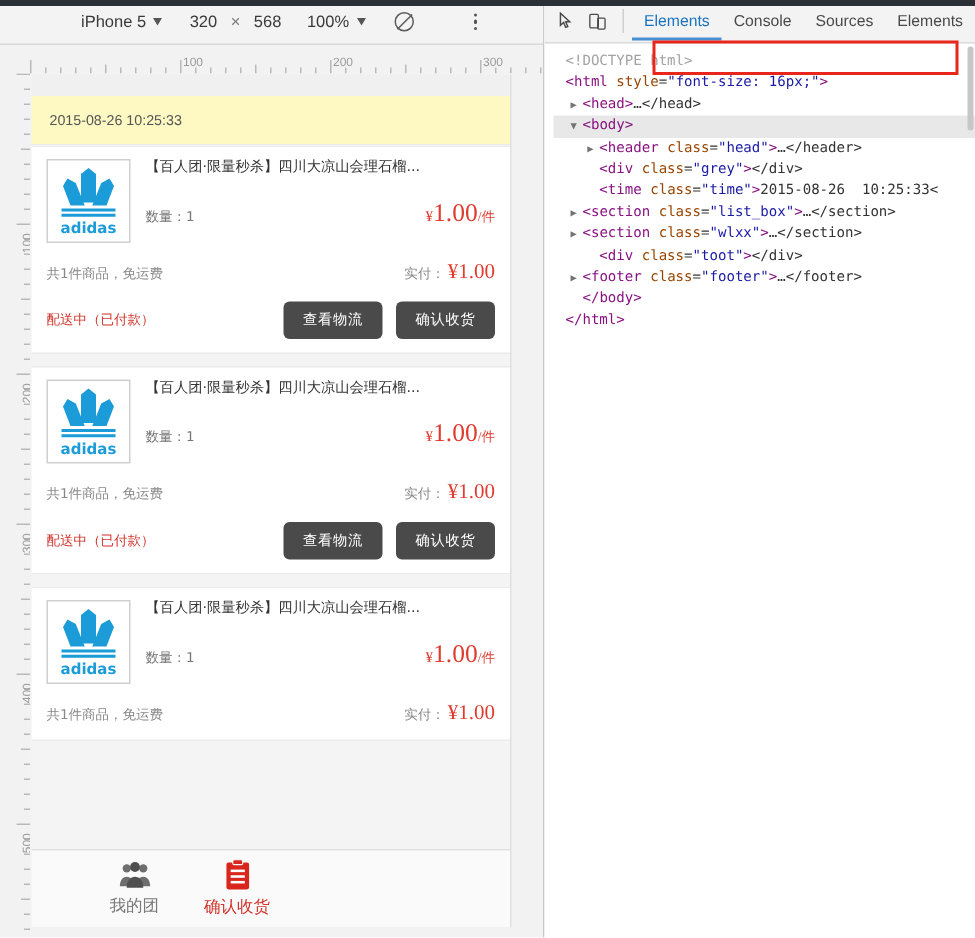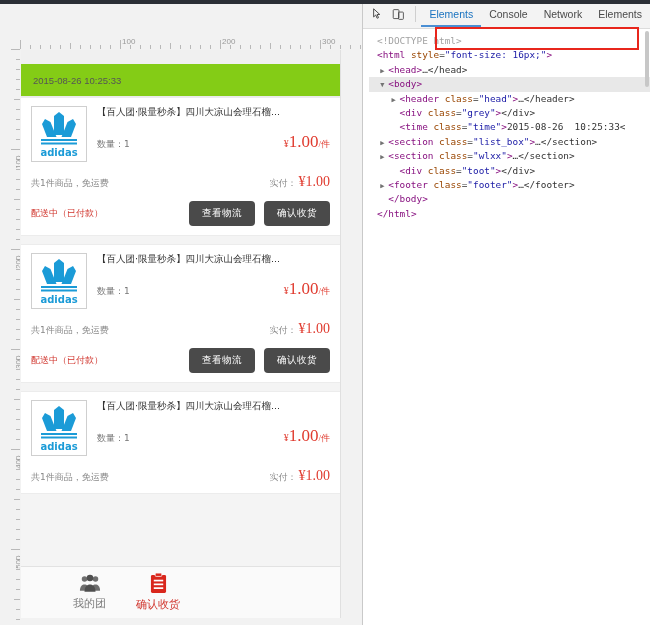--- a/index.html
+++ b/index.html
@@ -111,21 +111,21 @@
     height: 40px; background: #fff;
     display: flex; align-items: center; justify-content: center;
     border-bottom: 3px solid #c0392b;
   }
   .head-title {
     font-size: 15px; color: #c0392b; letter-spacing: 1px;
     font-family: "DejaVu Sans", sans-serif;
   }
   .grey { height: 14px; background: #f0f0f0; }
   .time {
-    display: block; background: #84cc16;
+    display: block; background: #fef9c3;
     padding: 11px 12px 10px 12px;
     font-size: 9.5px; color: #555;
     border-bottom: 1px solid #eaeaea;
   }
 
   .list_box { background: #f4f4f4; }
 
   .order-card {
     background: #fff;
     margin-bottom: 8px;
@@ -279,20 +279,44 @@
     background: #2b2f36;
   }
 </style>
 </head>
 <body>
 
 <div id="app">
 
   <div id="left-pane">
 
+    <div id="device-toolbar">
+      <div class="tb-gap"></div>
+      <div class="tb-item">
+        <span class="tb-sel">iPhone 5</span>
+        <span class="caret"></span>
+      </div>
+      <div class="tb-item" style="margin-left:18px;">
+        <span class="tb-dim">320</span>
+        <span class="tb-x">×</span>
+        <span class="tb-dim">568</span>
+      </div>
+      <div class="tb-item" id="tb-zoom">
+        <span class="tb-sel">100%</span>
+        <span class="caret"></span>
+      </div>
+      <div class="tb-item" id="tb-rotate">
+        <span class="no-icon"></span>
+      </div>
+      <div id="tb-more">
+        <i></i>
+          <i></i>
+          <i></i>
+      </div>
+    </div>
 
     <div id="ruler-corner"></div>
     <div id="ruler-top">
         <div class="tick-h" style="left: 0px; height: 9px;"></div>
         <div class="tick-h" style="left: 10px; height: 4px;"></div>
         <div class="tick-h" style="left: 20px; height: 4px;"></div>
         <div class="tick-h" style="left: 30px; height: 4px;"></div>
         <div class="tick-h" style="left: 40px; height: 4px;"></div>
         <div class="tick-h" style="left: 50px; height: 6px;"></div>
         <div class="tick-h" style="left: 60px; height: 4px;"></div>
@@ -550,21 +574,21 @@
       <div class="dt-ico">
         <svg width="13" height="13" viewBox="0 0 16 16">
           <rect x="1.5" y="2" width="7" height="11" rx="1" fill="none" stroke="#4a4a4a" stroke-width="1.1"></rect>
           <rect x="8" y="5" width="6" height="9" rx="1" fill="none" stroke="#4a4a4a" stroke-width="1.1"></rect>
         </svg>
       </div>
       <div class="dt-div"></div>
       <div class="dt-tabs" id="dt-tabs">
           <div class="dt-tab active">Elements</div>
           <div class="dt-tab">Console</div>
-          <div class="dt-tab">Network</div>
+          <div class="dt-tab">Sources</div>
           <div class="dt-tab">Elements</div>
         </div>
     </div>
 
     <div id="dom-tree"><div class="dl"><span></span><span class="arrow"> </span><span class="doctype">&lt;!DOCTYPE html&gt;</span></div><div class="dl"><span></span><span class="arrow"> </span><span><span class="punc">&lt;html</span> <span class="attr">style</span>=<span class="val">"font-size: 16px;"</span><span class="punc">&gt;</span></span></div><div class="dl"><span>  </span><span class="arrow">▶</span><span><span class="punc">&lt;head</span><span class="punc">&gt;</span><span class="txt">…&lt;/head&gt;</span></span></div><div class="dl sel"><span>  </span><span class="arrow">▼</span><span><span class="punc">&lt;body</span><span class="punc">&gt;</span></span></div><div class="dl"><span>    </span><span class="arrow">▶</span><span><span class="punc">&lt;header</span> <span class="attr">class</span>=<span class="val">"head"</span><span class="punc">&gt;</span><span class="txt">…&lt;/header&gt;</span></span></div><div class="dl"><span>    </span><span class="arrow"> </span><span><span class="punc">&lt;div</span> <span class="attr">class</span>=<span class="val">"grey"</span><span class="punc">&gt;</span><span class="txt">&lt;/div&gt;</span></span></div><div class="dl"><span>    </span><span class="arrow"> </span><span><span class="punc">&lt;time</span> <span class="attr">class</span>=<span class="val">"time"</span><span class="punc">&gt;</span><span class="txt">2015-08-26  10:25:33&lt;</span></span></div><div class="dl"><span>  </span><span class="arrow">▶</span><span><span class="punc">&lt;section</span> <span class="attr">class</span>=<span class="val">"list_box"</span><span class="punc">&gt;</span><span class="txt">…&lt;/section&gt;</span></span></div><div class="dl"><span>  </span><span class="arrow">▶</span><span><span class="punc">&lt;section</span> <span class="attr">class</span>=<span class="val">"wlxx"</span><span class="punc">&gt;</span><span class="txt">…&lt;/section&gt;</span></span></div><div class="dl"><span>    </span><span class="arrow"> </span><span><span class="punc">&lt;div</span> <span class="attr">class</span>=<span class="val">"toot"</span><span class="punc">&gt;</span><span class="txt">&lt;/div&gt;</span></span></div><div class="dl"><span>  </span><span class="arrow">▶</span><span><span class="punc">&lt;footer</span> <span class="attr">class</span>=<span class="val">"footer"</span><span class="punc">&gt;</span><span class="txt">…&lt;/footer&gt;</span></span></div><div class="dl"><span>  </span><span class="arrow"> </span><span><span class="punc">&lt;/body</span><span class="punc">&gt;</span></span></div><div class="dl"><span></span><span class="arrow"> </span><span><span class="punc">&lt;/html</span><span class="punc">&gt;</span></span></div></div>
     <div id="red-box"></div>
     <div id="scroll-thumb"></div>
   </div>
 
   <div id="topbar-dark"></div>

